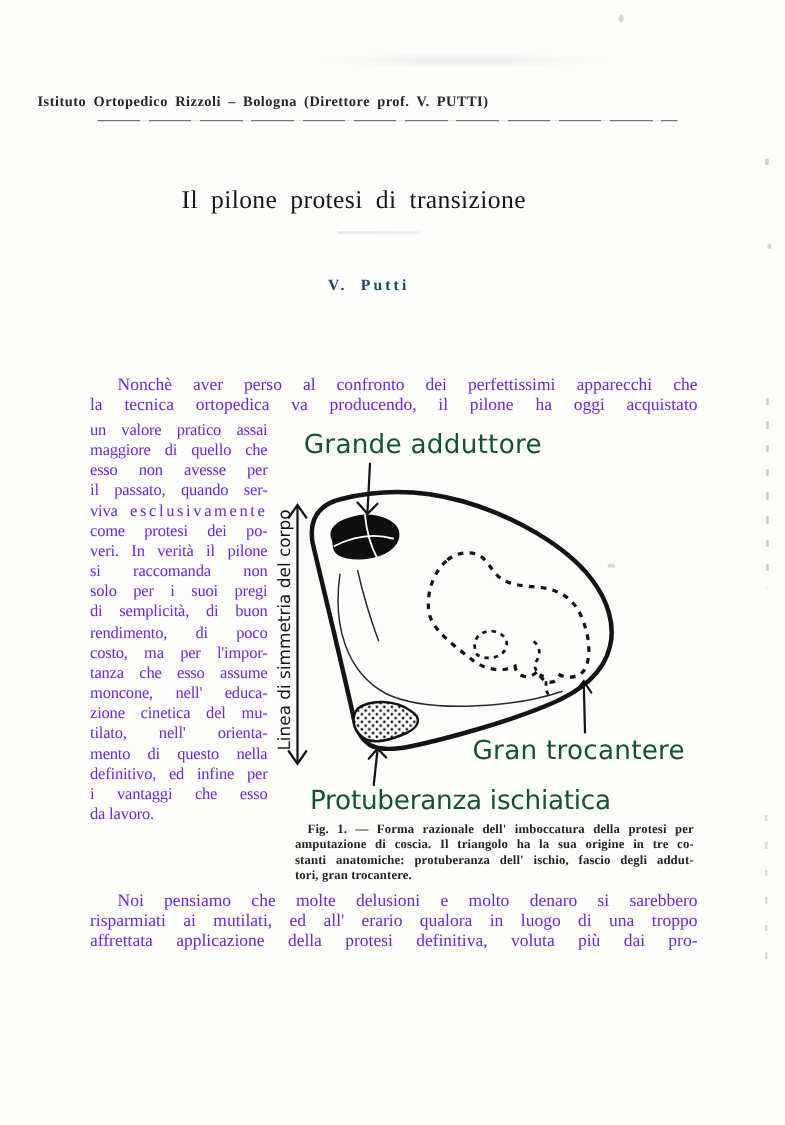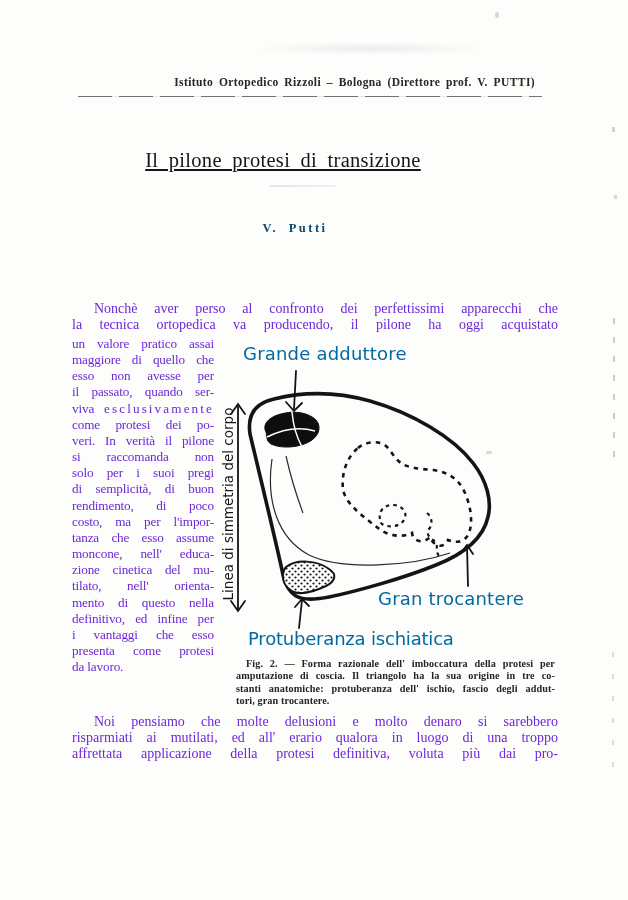--- a/index.html
+++ b/index.html
@@ -8,54 +8,53 @@
     width:628px;height:900px;
     background:var(--paper,#fdfdfb);
     font-family:"Liberation Serif", serif;
     color:var(--ink,#1b1b1b);
     overflow:hidden;
     margin:0 auto;
   }
   
   .inst{
     position:absolute;left:30px;top:76px;width:505px;
-    text-align:right;font-size:11.5px;letter-spacing:.4px;word-spacing:2.5px;
+    text-align:left;font-size:11.5px;letter-spacing:.4px;word-spacing:2.5px;
     font-weight:bold;color:#262626;
   }
   .inst-rule{
     position:absolute;left:78px;top:96px;width:464px;height:1.4px;
     background:repeating-linear-gradient(90deg,#5a5a5a 0 34px,rgba(90,90,90,.15) 34px 41px);
     opacity:.85;
   }
   .title{
     position:absolute;left:40px;top:149px;width:486px;
     text-align:center;font-size:20.5px;word-spacing:5px;letter-spacing:.3px;
     color:#161616;
-    text-decoration:underline;
   }
   .author{
     position:absolute;left:52px;top:221px;width:486px;
     text-align:center;font-size:12.5px;font-weight:bold;
     letter-spacing:2.5px;word-spacing:5px;color:#0c4a6e;
   }
   
   .textblock{position:absolute;font-size:14px;line-height:16.15px;color:#6d28d9;}
   .tline{text-align:justify;text-align-last:justify;}
   .para1{left:72px;top:301px;width:486px;}
   .para2{left:72px;top:714px;width:486px;}
   .para1 .tline:first-child,.para2 .tline:first-child{text-indent:22px;}
   .col{left:72px;top:336px;width:142px;font-size:13.2px;letter-spacing:-.15px;}
   .col .tline{white-space:nowrap;}
   .col .tline:last-child{text-align-last:left;}
   .sperr{letter-spacing:2.1px;}
   
   .fig-svg{position:absolute;left:215px;top:335px;width:345px;height:330px;}
   .fig-label{
     position:absolute;font-family:"DejaVu Sans", sans-serif;
-    color:#0369a1;font-size:18px;letter-spacing:.2px;white-space:nowrap;
+    color:#14532d;font-size:21px;letter-spacing:.2px;white-space:nowrap;
   }
   .lbl-top{left:243px;top:343px;}
   .lbl-right{left:378px;top:588px;}
   .lbl-bottom{left:248px;top:628px;letter-spacing:-.2px;}
   .lbl-axis{
     position:absolute;left:118px;top:496px;width:220px;text-align:center;
     transform:rotate(-90deg);transform-origin:center;
     font-family:"DejaVu Sans", sans-serif;font-size:13.5px;color:#161616;white-space:nowrap;
   }
   .caption{
@@ -109,21 +108,20 @@
       <div class="tline">di semplicità, di buon</div>
       <div class="tline">rendimento, di poco</div>
       <div class="tline">costo, ma per l'impor-</div>
       <div class="tline">tanza che esso assume</div>
       <div class="tline">moncone, nell' educa-</div>
       <div class="tline">zione cinetica del mu-</div>
       <div class="tline">tilato, nell' orienta-</div>
       <div class="tline">mento di questo nella</div>
       <div class="tline">definitivo, ed infine per</div>
       <div class="tline">i vantaggi che esso</div>
-      <div class="tline">presenta come protesi</div>
       <div class="tline">da lavoro.</div>
     </div>
 
   <svg class="fig-svg" viewBox="215 335 345 330" aria-hidden="true">
     <defs>
       <pattern id="stip" width="6" height="6" patternUnits="userSpaceOnUse">
         <rect width="6" height="6" fill="#ffffff"></rect>
         <circle cx="1.5" cy="1.5" r="1.1" fill="#141414"></circle>
         <circle cx="4.5" cy="4.5" r="1.1" fill="#141414"></circle>
       </pattern>
@@ -178,21 +176,21 @@
       <path d="M 231,601 L 238,611 L 245,601"></path>
     </g>
   </svg>
 
   <div class="fig-label lbl-top">Grande adduttore</div>
   <div class="lbl-axis">Linea di simmetria del corpo</div>
   <div class="fig-label lbl-right">Gran trocantere</div>
   <div class="fig-label lbl-bottom">Protuberanza ischiatica</div>
 
   <div class="caption">
-      <div class="tline">Fig. 2. — Forma razionale dell' imboccatura della protesi per</div>
+      <div class="tline">Fig. 1. — Forma razionale dell' imboccatura della protesi per</div>
       <div class="tline">amputazione di coscia. Il triangolo ha la sua origine in tre co-</div>
       <div class="tline">stanti anatomiche: protuberanza dell' ischio, fascio degli addut-</div>
       <div class="tline">tori, gran trocantere.</div>
     </div>
 
   <div class="textblock para2">
       <div class="tline">Noi pensiamo che molte delusioni e molto denaro si sarebbero</div>
       <div class="tline">risparmiati ai mutilati, ed all' erario qualora in luogo di una troppo</div>
       <div class="tline">affrettata applicazione della protesi definitiva, voluta più dai pro-</div>
     </div>

